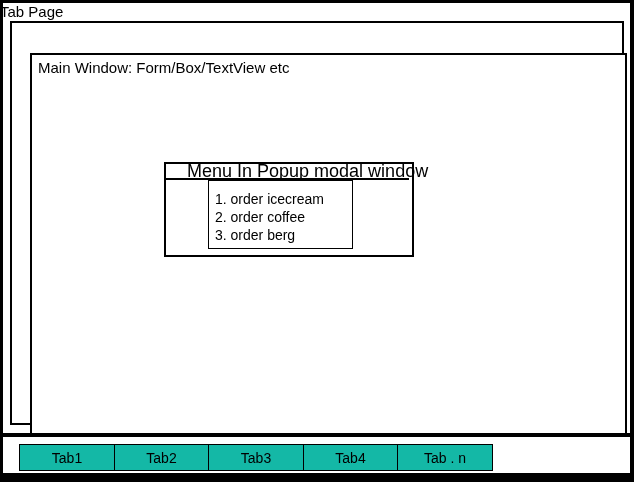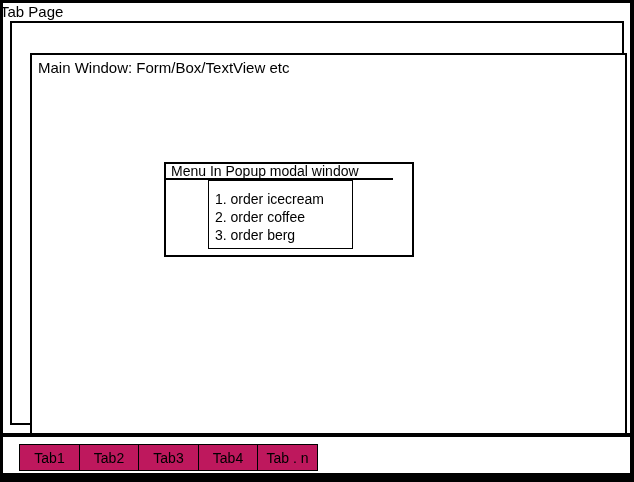--- a/index.html
+++ b/index.html
@@ -71,23 +71,23 @@
     width: 250px;
     height: 95px;
     border: 2px solid #000000;
     box-sizing: border-box;
     background: #ffffff;
     z-index: 6;
   }
   .popup-title {
     display: block;
     width: 222px;
-    padding-left: 5px;
+    padding-left: 21px;
     box-sizing: content-box;
-    font-size: 14px;
+    font-size: 18px;
     line-height: 14px;
     border-bottom: 2px solid #000000;
     white-space: nowrap;
   }
   .menu-box {
     position: absolute;
     left: 42px;
     top: 16px;
     width: 145px;
     height: 69px;
@@ -113,30 +113,30 @@
   
   .tabbar {
     position: absolute;
     left: 19px;
     top: 444px;
     height: 27px;
     display: flex;
     z-index: 6;
   }
   .tab {
-    width: 61px;
+    width: 96px;
     height: 27px;
     box-sizing: border-box;
     border: 1.5px solid #000000;
     margin-left: -1.5px;
     display: flex;
     align-items: center;
     justify-content: center;
     font-size: 14px;
-    background: #be185d;
+    background: #14b8a6;
     white-space: nowrap;
   }
   .tab:first-child {
     margin-left: 0;
   }
 </style>
 </head>
 <body>
 
 <div class="page-title">Tab Page</div>

